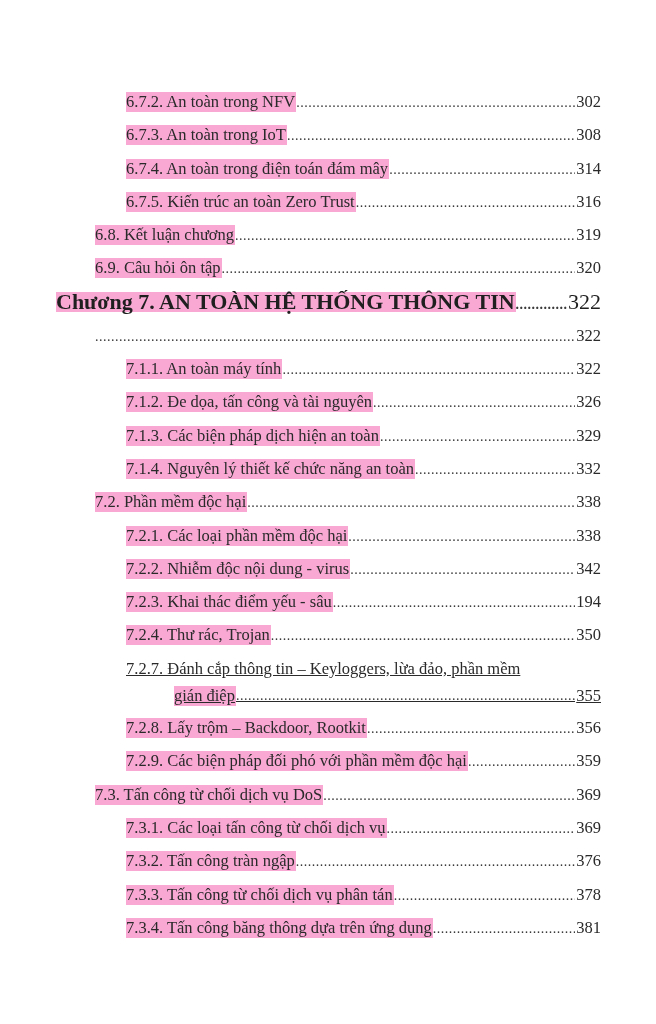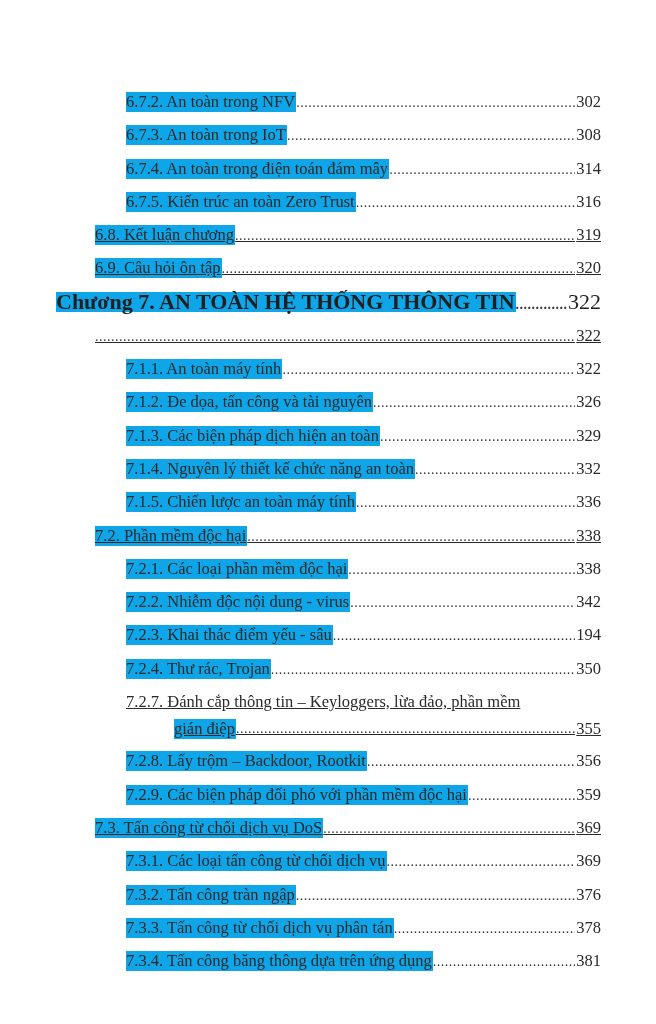--- a/index.html
+++ b/index.html
@@ -31,40 +31,40 @@
     .entry {
       position: relative;
       font-size: 16.5px;
       line-height: 20px;
       display: flex;
       align-items: baseline;
       margin-bottom: 12.3px;
     }
     .entry .label {
       white-space: nowrap;
-      background: #0ea5e9;
+      background: #f9a8d4;
       padding-right: 1px;
     }
     .entry .leader {
       flex: 1 1 auto;
       overflow: hidden;
       white-space: nowrap;
       letter-spacing: 0.5px;
       font-size: 14px;
       color: #3a3a3a;
     }
     .entry .leader::after {
       content: "........................................................................................................................................................................................................";
     }
     .entry .page-num {
       white-space: nowrap;
       padding-left: 1px;
     }
     .lvl0 { padding-left: 0; }
-    .lvl1 { padding-left: 39px; text-decoration: underline; }
+    .lvl1 { padding-left: 39px; }
     .lvl2 { padding-left: 70px; }
     .chapter {
       font-weight: bold;
       font-size: 22px;
       margin-top: 10px;
       margin-bottom: 11px;
       color: #1f1f1f;
     }
     .chapter .page-num { font-weight: normal; }
     .entry.wrap {
@@ -142,25 +142,20 @@
     <div class="entry lvl2">
       <span class="label">7.1.3. Các biện pháp dịch hiện an toàn</span>
       <span class="leader"></span>
       <span class="page-num">329</span>
     </div>
     <div class="entry lvl2">
       <span class="label">7.1.4. Nguyên lý thiết kế chức năng an toàn</span>
       <span class="leader"></span>
       <span class="page-num">332</span>
     </div>
-    <div class="entry lvl2">
-      <span class="label">7.1.5. Chiến lược an toàn máy tính</span>
-      <span class="leader"></span>
-      <span class="page-num">336</span>
-    </div>
 
     <div class="entry lvl1">
       <span class="label">7.2. Phần mềm độc hại</span>
       <span class="leader"></span>
       <span class="page-num">338</span>
     </div>
     <div class="entry lvl2">
       <span class="label">7.2.1. Các loại phần mềm độc hại</span>
       <span class="leader"></span>
       <span class="page-num">338</span>

